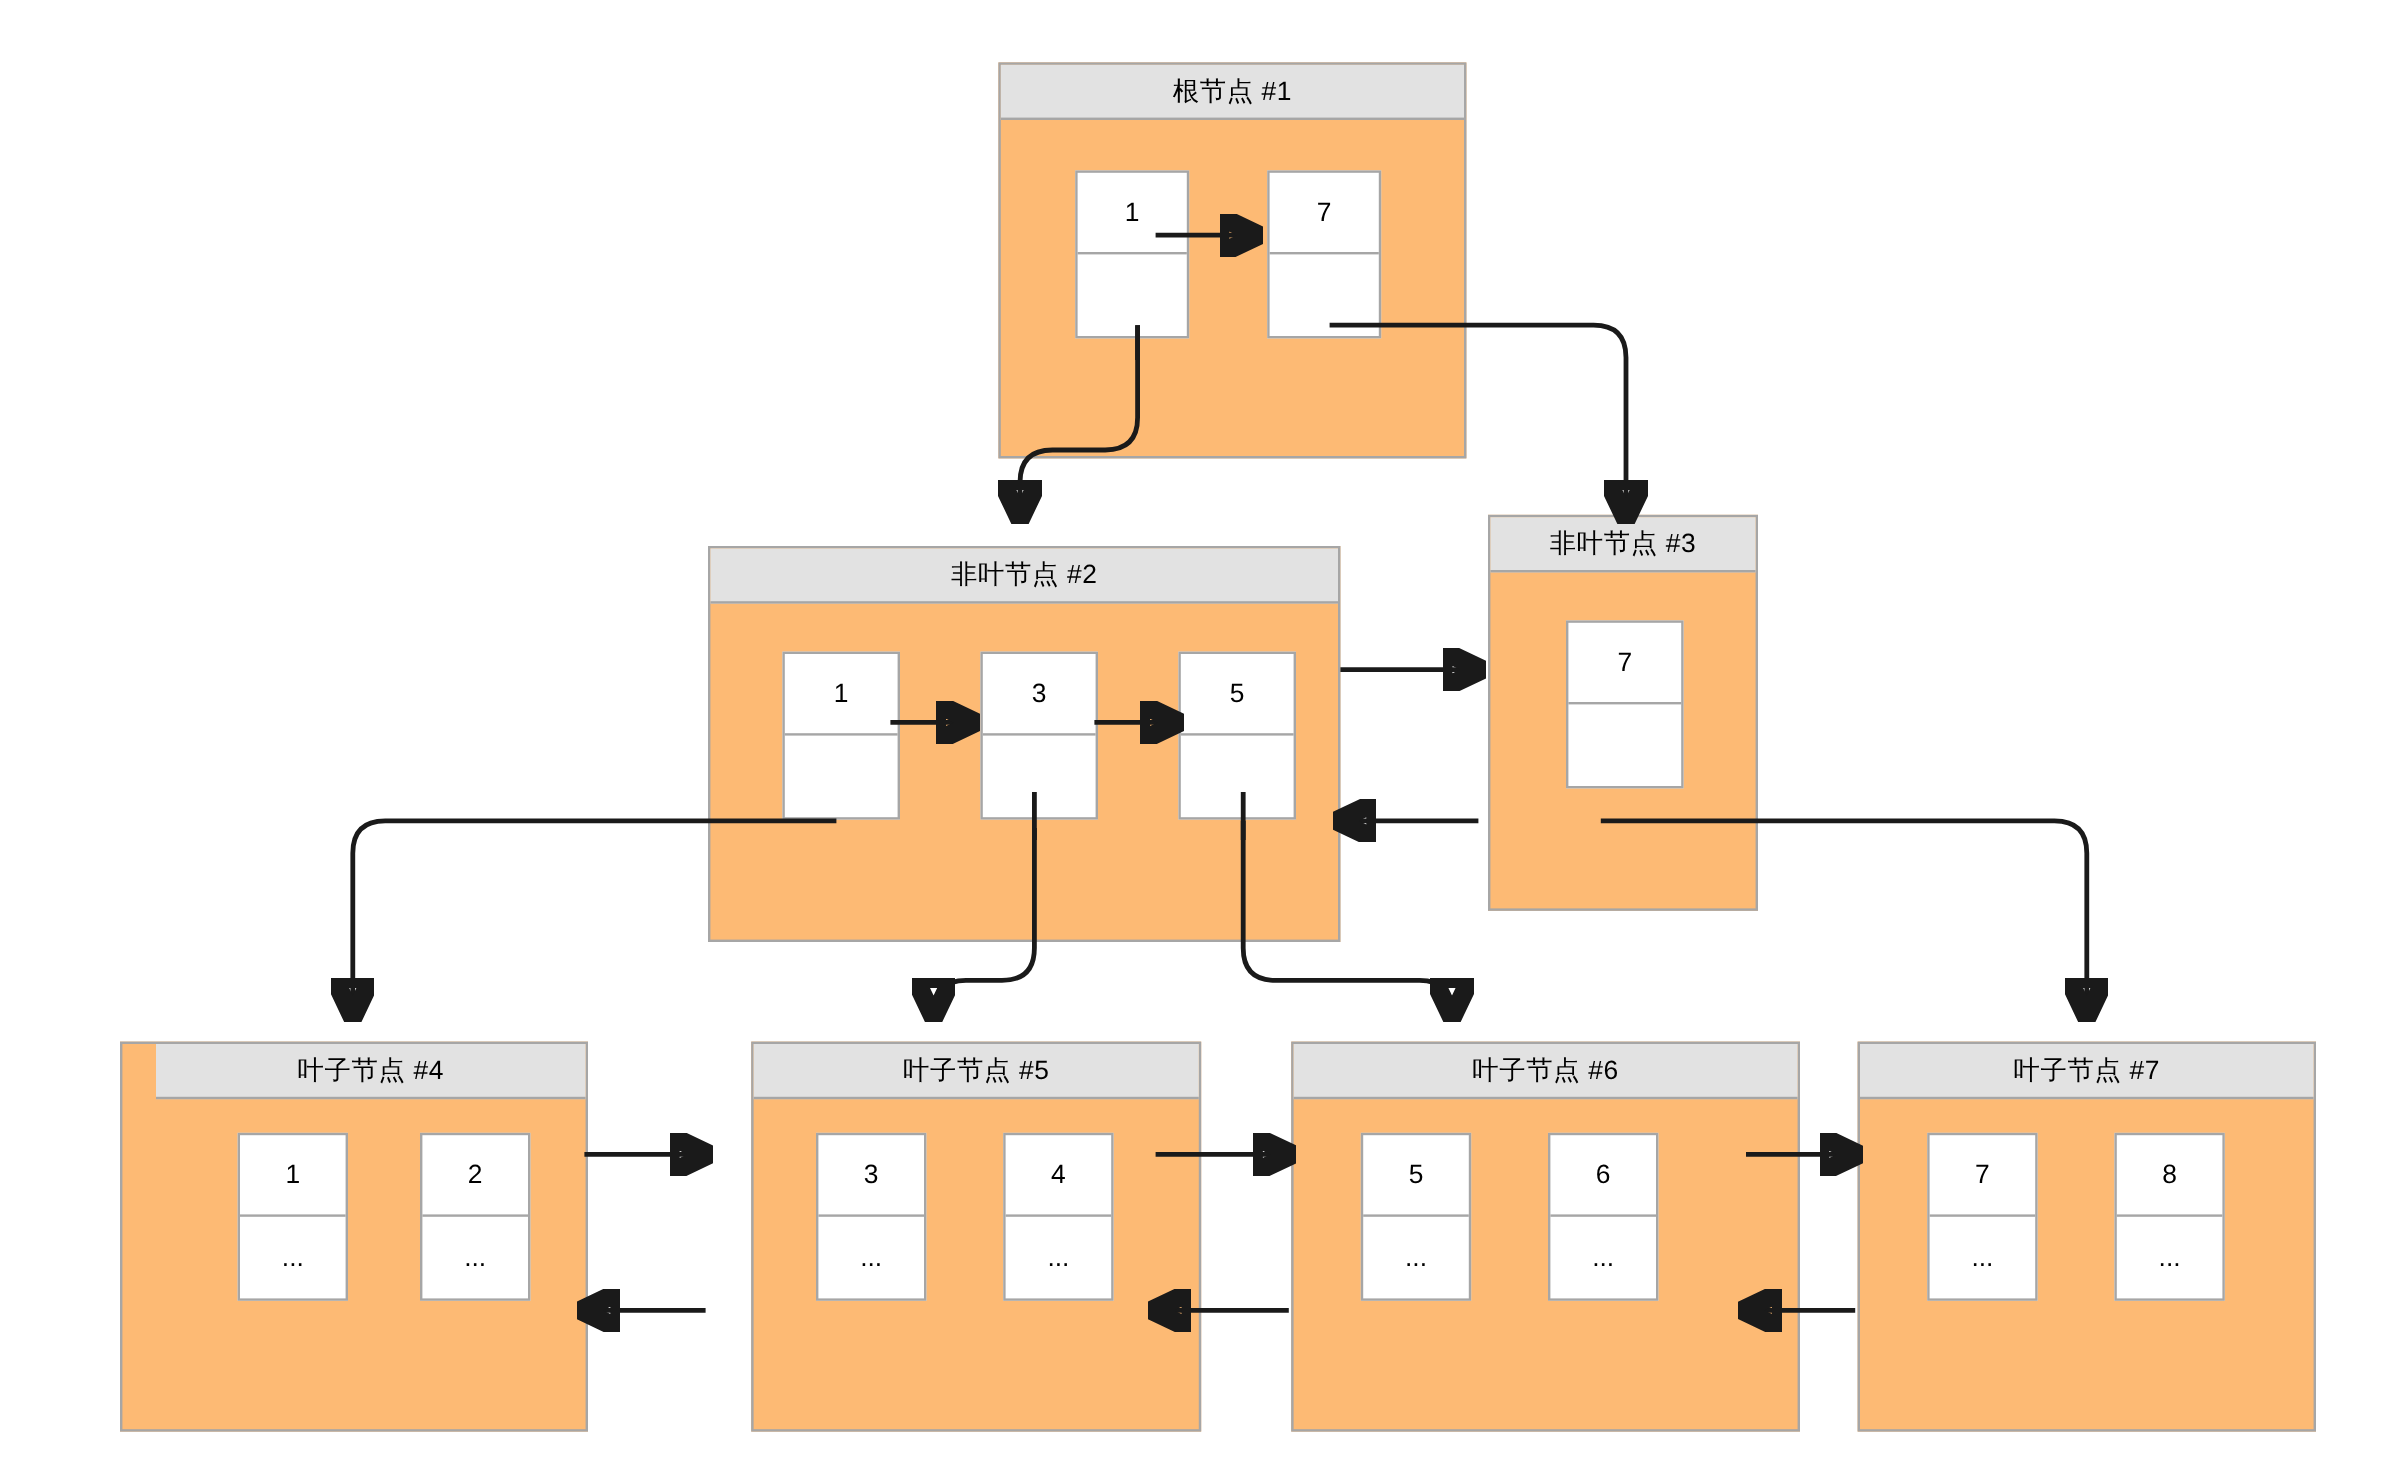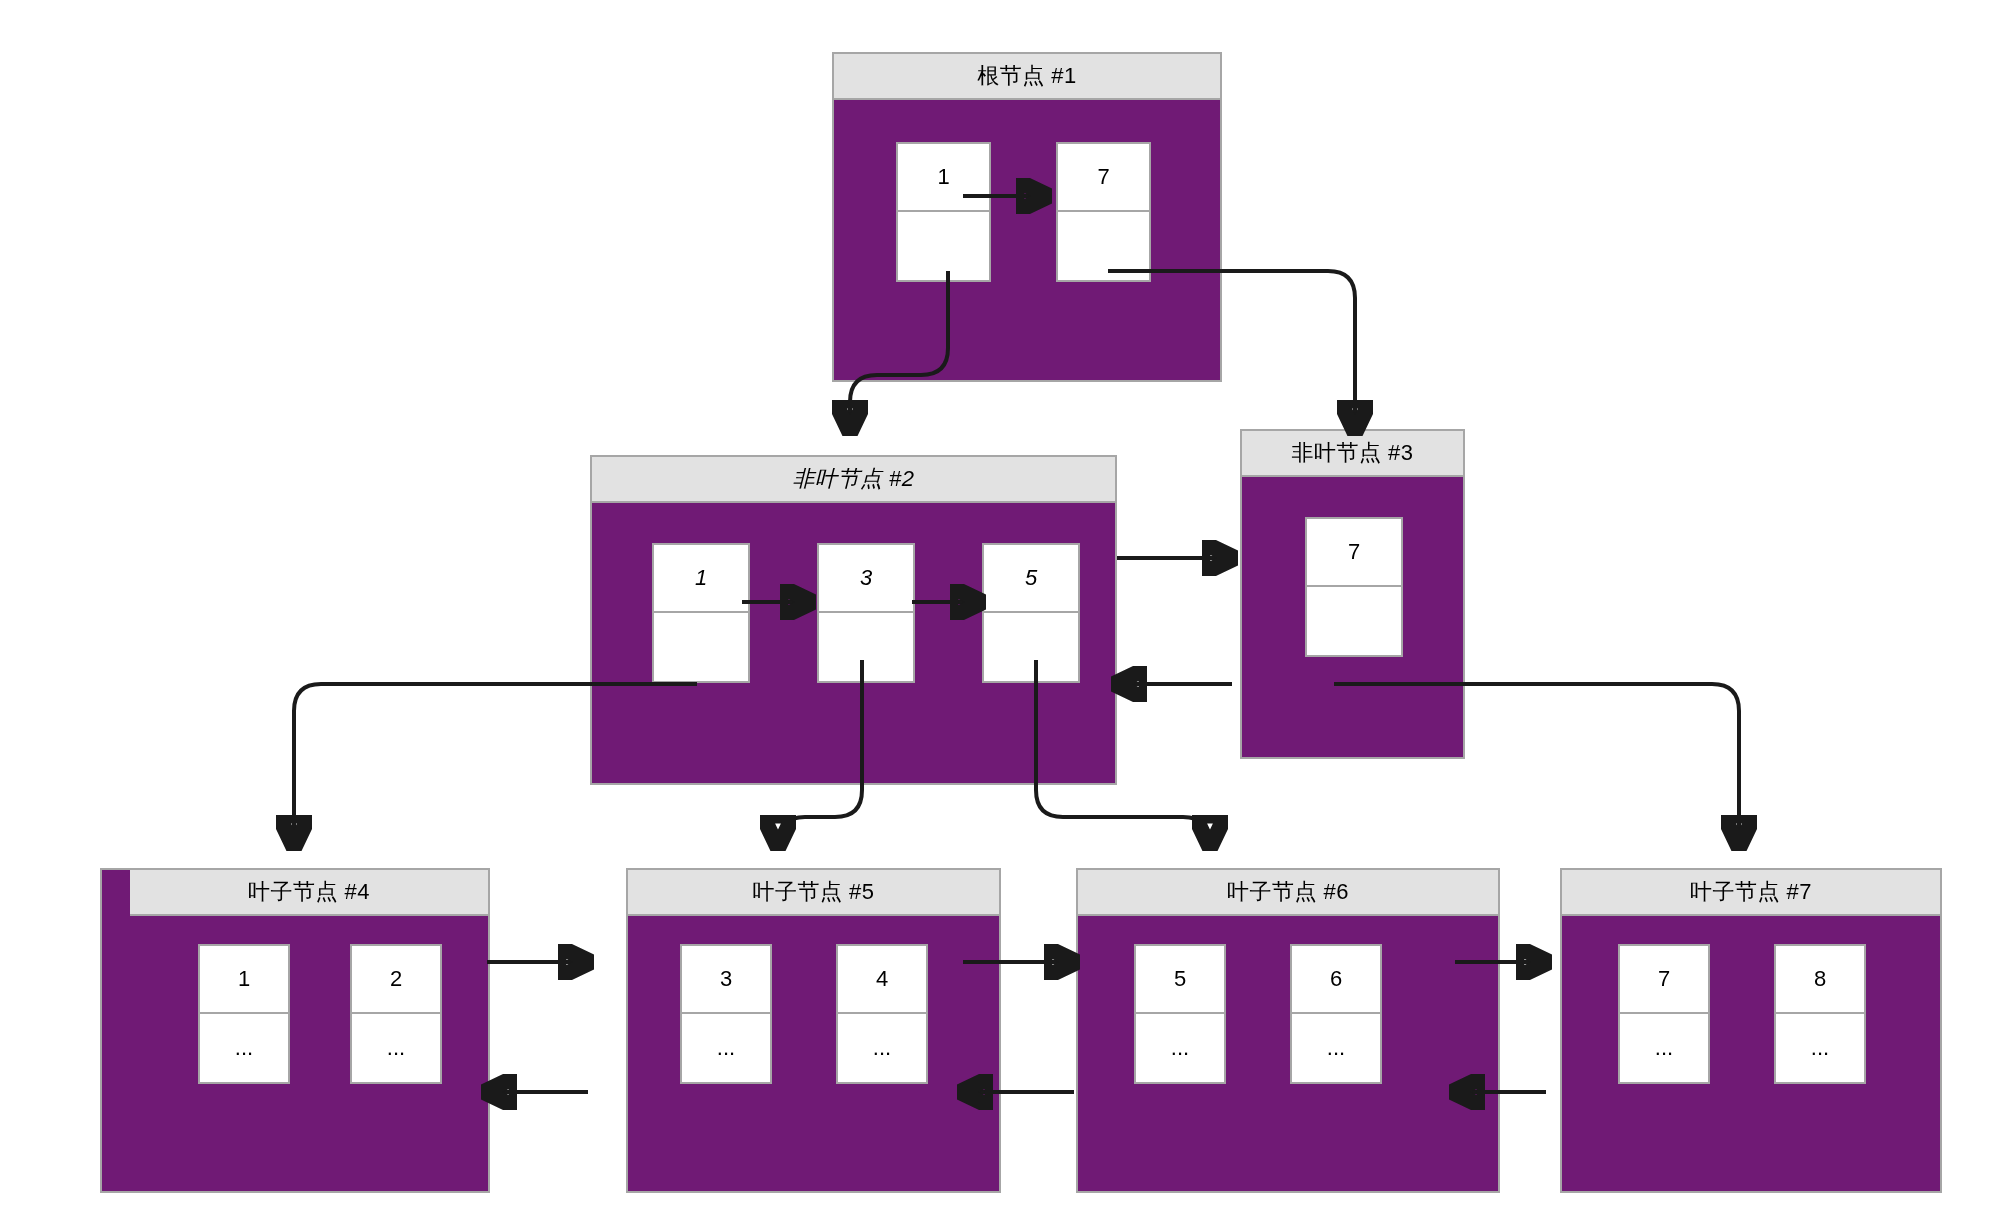--- a/index.html
+++ b/index.html
@@ -15,21 +15,21 @@
     width: 1996px;
     height: 1224px;
     background: #ffffff;
     overflow: hidden;
   }
   
   .node {
     position: absolute;
     box-sizing: border-box;
     border: 2px solid #a6a6a6;
-    background: #701a75;
+    background: #fdba74;
     z-index: 3;
   }
   .node-header {
     box-sizing: border-box;
     height: 46px;
     line-height: 44px;
     text-align: center;
     background: #e2e2e2;
     border-bottom: 2px solid #a6a6a6;
     font-size: 22px;
@@ -142,21 +142,21 @@
         <div class="cell-key">1</div>
         <div class="cell-ptr"></div>
       </div>
       <div class="cell" style="left:222px; top:42px; width:95px; height:140px;">
         <div class="cell-key">7</div>
         <div class="cell-ptr"></div>
       </div>
     </div>
   </div>
 
-  <div class="node" style="left:590px; top:455px; width:527px; height:330px;font-style:italic;">
+  <div class="node" style="left:590px; top:455px; width:527px; height:330px;">
     <div class="node-header">非叶节点 #2</div>
     <div class="node-body">
       <div class="cell" style="left:60px; top:40px; width:98px; height:140px;">
         <div class="cell-key">1</div>
         <div class="cell-ptr"></div>
       </div>
       <div class="cell" style="left:225px; top:40px; width:98px; height:140px;">
         <div class="cell-key">3</div>
         <div class="cell-ptr"></div>
       </div>
@@ -212,21 +212,21 @@
         <div class="cell-key">5</div>
         <div class="cell-ptr">...</div>
       </div>
       <div class="cell" style="left:212px; top:28px; width:92px; height:140px;">
         <div class="cell-key">6</div>
         <div class="cell-ptr">...</div>
       </div>
     </div>
   </div>
 
-  <div class="node" style="left:1548px; top:868px; width:382px; height:325px;margin-left:12px;">
+  <div class="node" style="left:1548px; top:868px; width:382px; height:325px;">
     <div class="node-header">叶子节点 #7</div>
     <div class="node-body">
       <div class="cell" style="left:56px; top:28px; width:92px; height:140px;">
         <div class="cell-key">7</div>
         <div class="cell-ptr">...</div>
       </div>
       <div class="cell" style="left:212px; top:28px; width:92px; height:140px;">
         <div class="cell-key">8</div>
         <div class="cell-ptr">...</div>
       </div>

